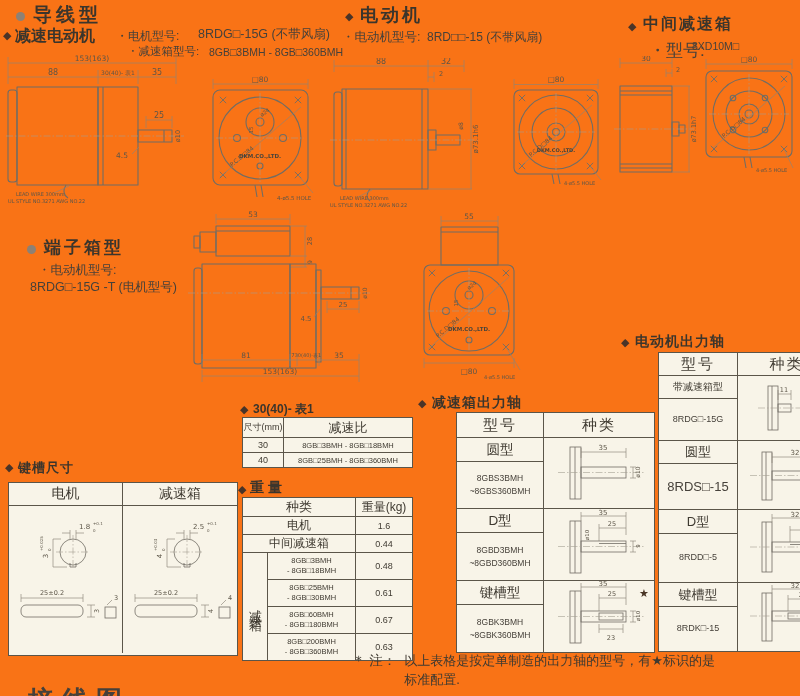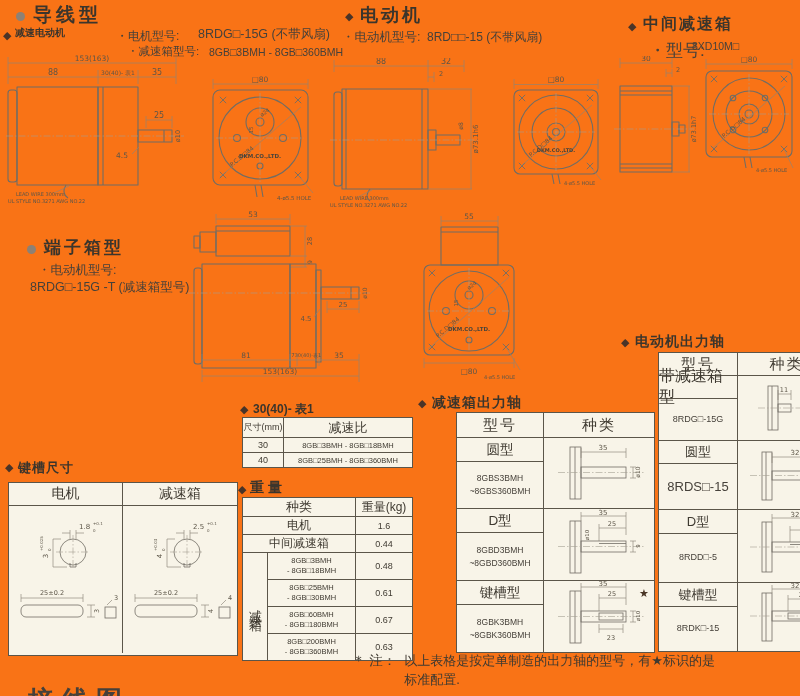--- a/index.html
+++ b/index.html
@@ -48,21 +48,21 @@
       <g id="xm">
           <path class="xg" d="M-3.2 -3.2L3.2 3.2M-3.2 3.2L3.2 -3.2"></path>
         </g>
     </defs>
   </svg>
 
   <span class="abs round-bullet" style="left:16px;top:12px"></span>
   <div class="abs h-big" style="left:33px;top:2px">导线型</div>
 
   <span class="abs diamond" style="left:3px;top:29px">◆</span>
-  <div class="abs" style="left:15px;top:26px;font-size:10px;font-weight:bold;color:#3b352c">减速电动机</div>
+  <div class="abs" style="left:15px;top:26px;font-size:16px;font-weight:bold;color:#3b352c">减速电动机</div>
   <div class="abs spec" style="left:116px;top:28px">・电机型号:</div>
   <div class="abs spec" style="left:198px;top:26px;font-size:12.5px">8RDG□-15G (不带风扇)</div>
   <div class="abs spec" style="left:127px;top:44px;font-size:11.5px">・减速箱型号:</div>
   <div class="abs spec-sm" style="left:209px;top:46px">8GB□3BMH - 8GB□360BMH</div>
 
   <span class="abs diamond" style="left:345px;top:10px">◆</span>
   <div class="abs h-big" style="left:360px;top:3px;letter-spacing:3px;font-size:18px">电动机</div>
   <div class="abs spec" style="left:342px;top:29px;font-size:12.5px">・电动机型号:</div>
   <div class="abs spec" style="left:427px;top:29px">8RD□□-15 (不带风扇)</div>
 
@@ -277,21 +277,21 @@
         <line x1="13" y1="92" x2="85" y2="30"></line>
         <line x1="84" y1="93" x2="93" y2="112"></line>
       </g>
     <text transform="rotate(-40 35 73)" x="35" y="73" font-size="6" text-anchor="middle">P.C.D□84</text>
     <text x="56" y="116" font-size="5">4-ø5.5 HOLE</text>
   </svg>
 
   <span class="abs round-bullet" style="left:27px;top:245px"></span>
   <div class="abs h-big" style="left:44px;top:236px;font-size:17px;letter-spacing:3px">端子箱型</div>
   <div class="abs spec" style="left:38px;top:262px;font-size:12.5px">・电动机型号:</div>
-  <div class="abs spec" style="left:30px;top:279px;font-size:12.5px">8RDG□-15G -T (减速箱型号)</div>
+  <div class="abs spec" style="left:30px;top:279px;font-size:12.5px">8RDG□-15G -T (电机型号)</div>
 
   <svg class="abs" style="left:186px;top:210px" width="205" height="185" viewBox="0 0 205 185">
     <g class="dln">
         <line x1="30" y1="4" x2="30" y2="14"></line>
         <line x1="104" y1="4" x2="104" y2="14"></line>
         <line x1="30" y1="9" x2="104" y2="9"></line>
       </g>
     <text x="67" y="7" font-size="7.5" text-anchor="middle">53</text>
     <g class="oln">
       <rect x="30" y="16" width="74" height="30"></rect>
@@ -684,21 +684,21 @@
   <span class="abs diamond" style="left:621px;top:336px">◆</span>
   <div class="abs h-tbl" style="left:635px;top:333px;font-size:14px">电动机出力轴</div>
   <div class="stable" style="left:620px;top:352px;width:176px">
     <div class="shead">
       <div style="width:78px;height:22px;border-right:1px solid #5b5549">型号</div>
       <div style="flex:1;height:22px">种类</div>
     </div>
 
     <div class="srow" style="height:64px">
       <div class="scol-l" style="width:78px">
-        <div class="stype" style="height:22px;font-size:16px">带减速箱型</div>
+        <div class="stype" style="height:22px;font-size:10px">带减速箱型</div>
         <div class="smodel" style="font-size:9px">
             <span>8RDG□-15G</span>
           </div>
       </div>
       <svg width="95" height="64" viewBox="0 0 95 64">
         <g class="oln2">
             <rect x="30" y="10" width="10" height="44"></rect>
             <line x1="34" y1="10" x2="34" y2="54"></line>
             <rect x="40" y="28" width="13" height="8"></rect>
           </g>

